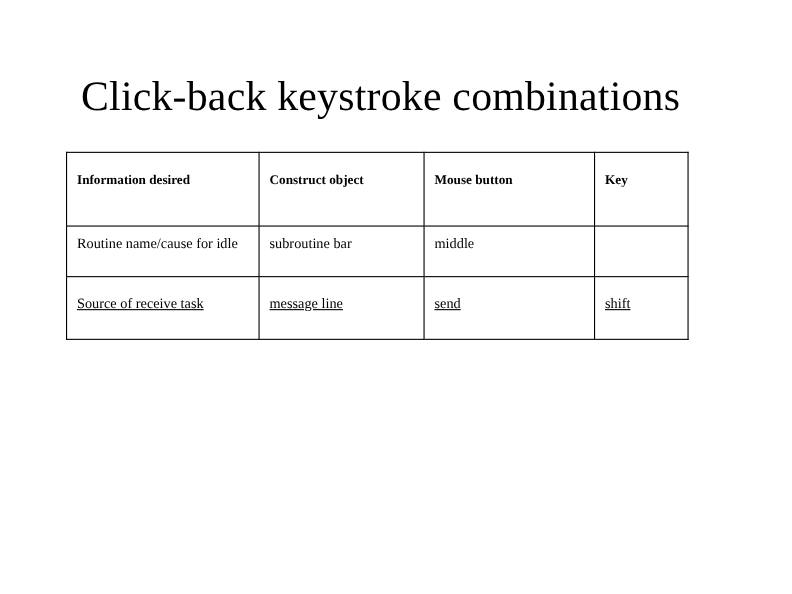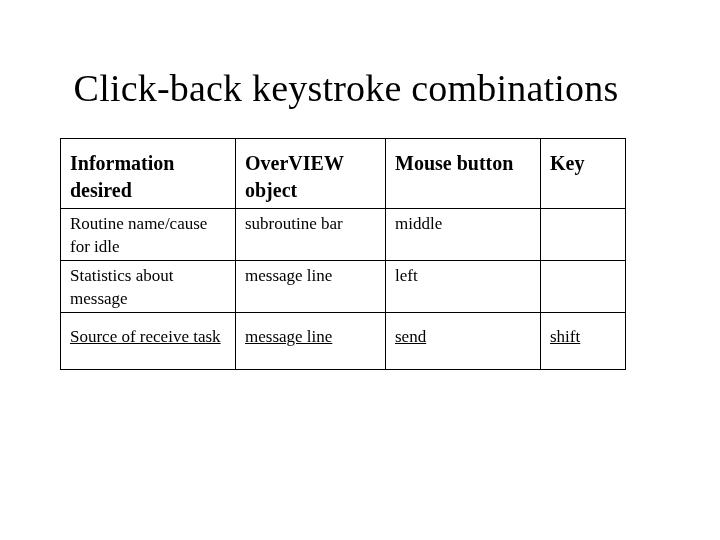--- a/index.html
+++ b/index.html
@@ -46,27 +46,27 @@
   table.kb-table col.c4 { width: 85px; }
   table.kb-table th,
   table.kb-table td {
     border: 1.5px solid #000000;
     vertical-align: top;
     text-align: left;
     overflow: hidden;
     box-sizing: border-box;
   }
   table.kb-table th {
-    font-size: 20px;
+    font-size: 12px;
     line-height: 27px;
     font-weight: bold;
     padding: 11px 5px 4px 9px;
   }
   table.kb-table td {
-    font-size: 17px;
+    font-size: 13px;
     line-height: 23px;
     font-weight: normal;
     padding: 3px 5px 2px 9px;
   }
   thead tr        { height: 67px; }
   tbody tr.r1     { height: 46px; }
   tbody tr.r2     { height: 47px; }
   tbody tr.r3     { height: 45px; }
   tbody tr.r4     { height: 40px; }
   tbody tr.r5     { height: 29px; }
@@ -83,36 +83,30 @@
   <table class="kb-table">
     <colgroup>
       <col class="c1">
         <col class="c2">
         <col class="c3">
         <col class="c4">
     </colgroup>
     <thead>
       <tr>
         <th>Information desired</th>
-        <th>OverVIEW object</th>
+        <th>Construct object</th>
         <th>Mouse button</th>
         <th>Key</th>
       </tr>
     </thead>
     <tbody>
       <tr class="r1">
         <td>Routine name/cause for idle</td>
         <td>subroutine bar</td>
         <td>middle</td>
-        <td></td>
-      </tr>
-      <tr class="r3">
-        <td>Statistics about message</td>
-        <td>message line</td>
-        <td>left</td>
         <td></td>
       </tr>
       <tr class="r6">
         <td>Source of receive task</td>
         <td>message line</td>
         <td>send</td>
         <td>shift</td>
       </tr>
     </tbody>
   </table>

